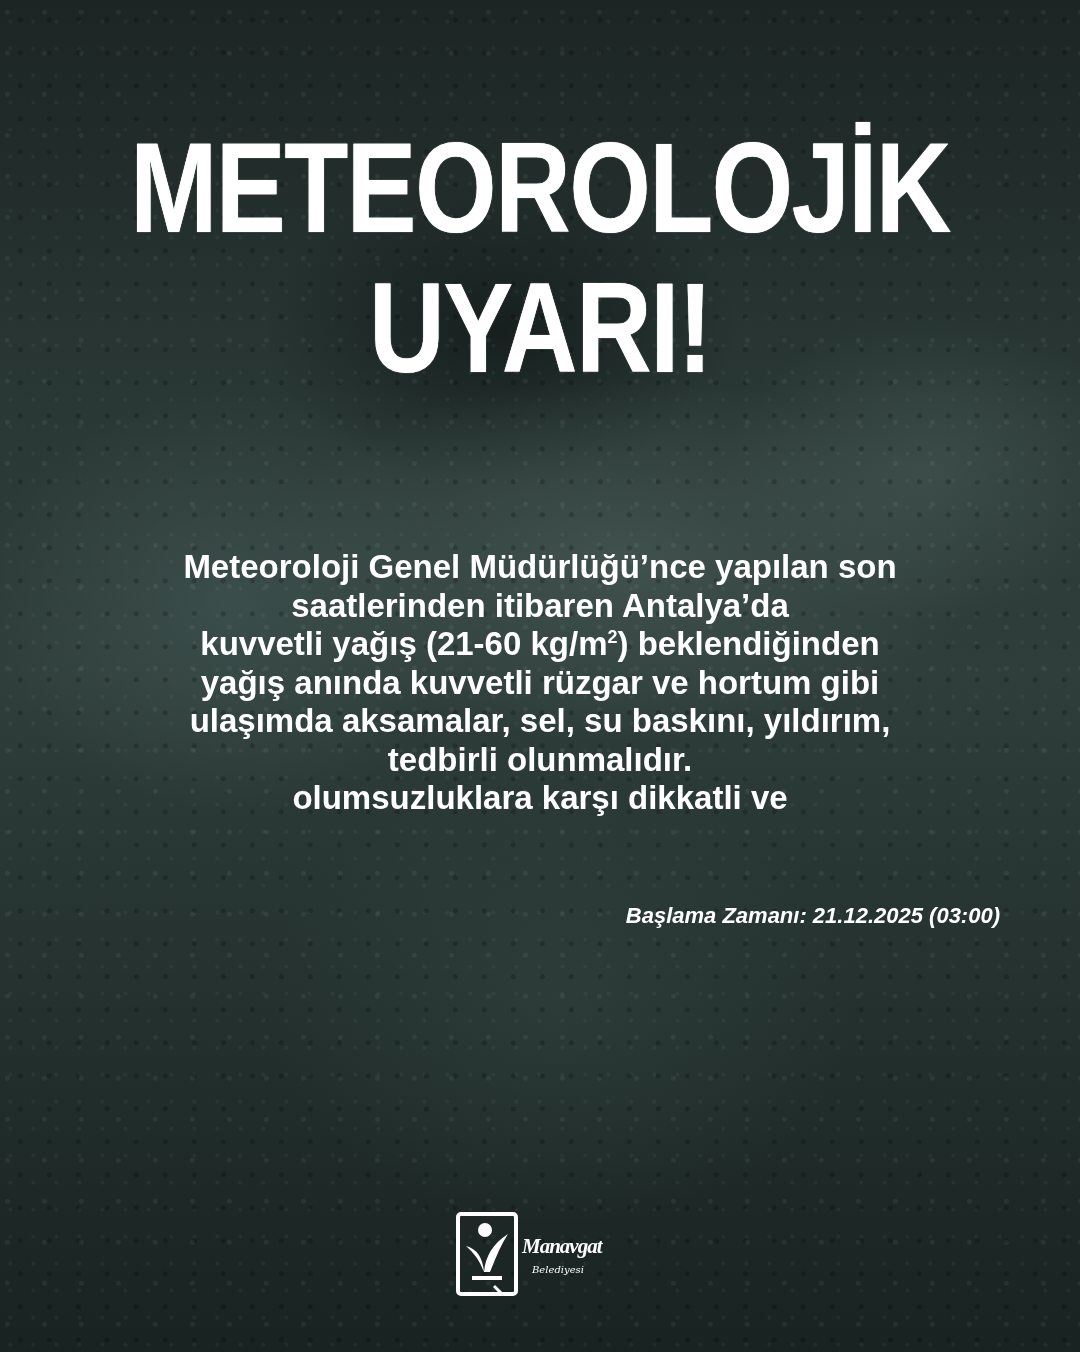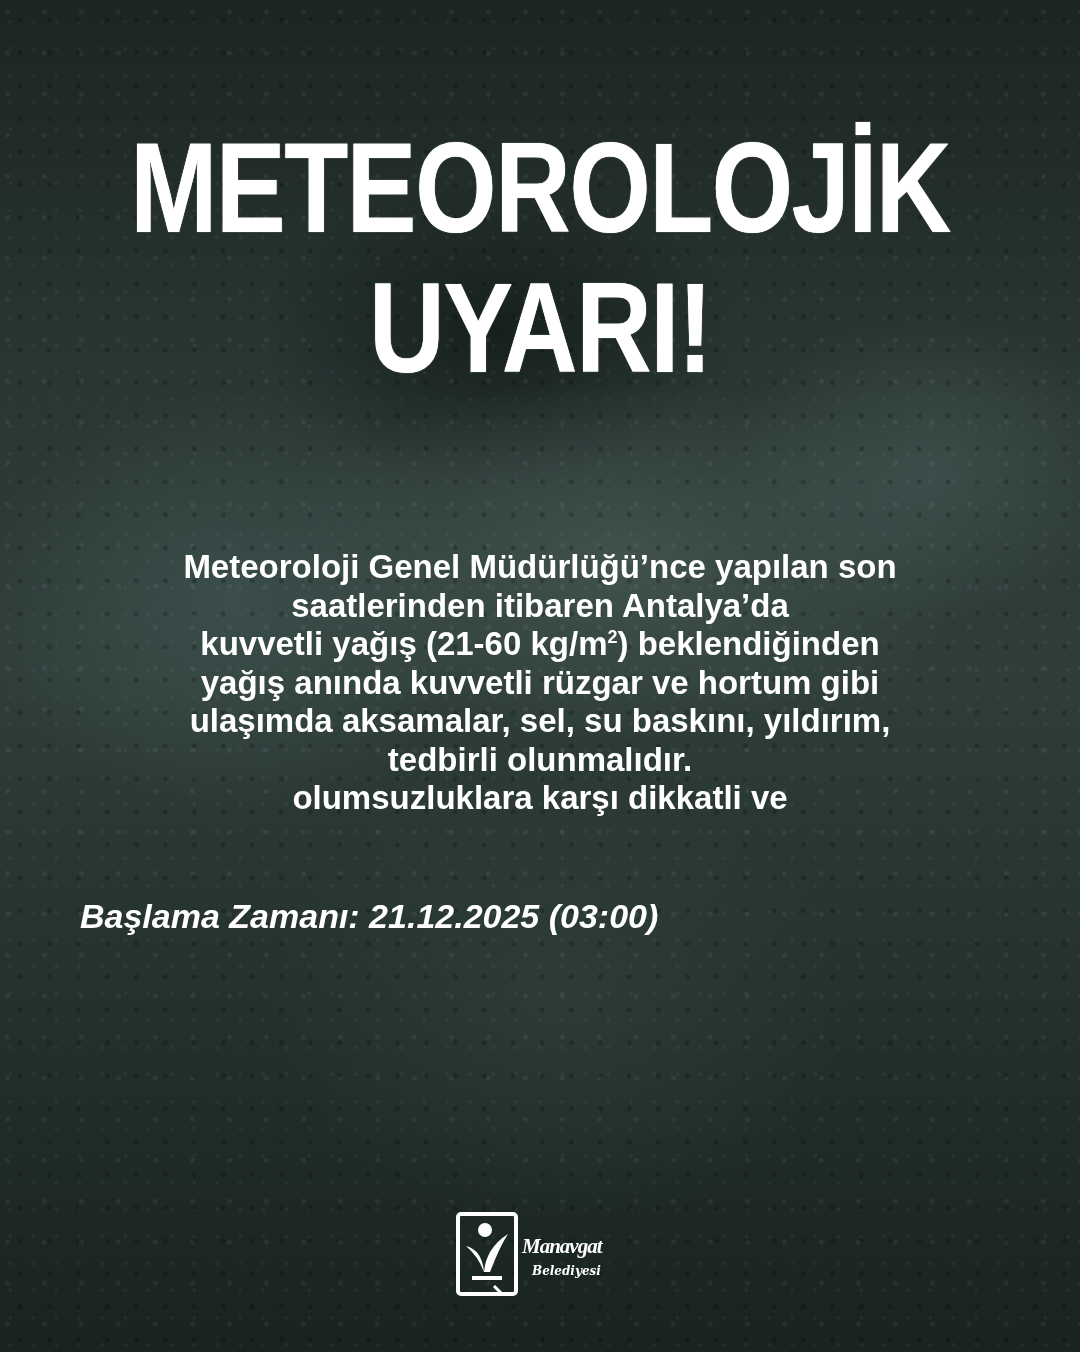--- a/index.html
+++ b/index.html
@@ -52,25 +52,25 @@
       font-weight: 700;
       font-size: 33px;
       line-height: 38.5px;
       margin-top: 32px;
     }
     .body-text span { display: block; white-space: nowrap; }
     sup { font-size: 18px; vertical-align: 12px; line-height: 0; }
 
     .times {
       position: absolute; left: 80px; right: 80px; top: 896px;
-      text-align: left;
+      text-align: right;
       font-family: "Liberation Sans", sans-serif;
       font-weight: 700;
       font-style: italic;
-      font-size: 34px;
+      font-size: 22px;
       line-height: 40px;
     }
     .times span { display: block; }
 
     .logo {
       position: absolute; left: 456px; top: 1212px;
       width: 180px; height: 90px;
     }
     .logo-box {
       position: absolute; left: 0; top: 0;
@@ -79,22 +79,22 @@
     }
     .logo-text-main {
       position: absolute; left: 66px; top: 22px;
       font-family: Liberation Serif, serif;
       font-style: italic; font-weight: 700;
       font-size: 21px; letter-spacing: -1px;
     }
     .logo-text-sub {
       position: absolute; left: 76px; top: 52px;
       font-family: "DejaVu Serif", serif;
-      font-style: italic; font-weight: 700;
-      font-size: 12px;
+      font-style: italic; font-weight: 400;
+      font-size: 10px;
     }
   </style>
 </head>
 <body>
 
 <div class="bg"></div>
 <div class="drops"></div>
 
 <div class="content">
 

